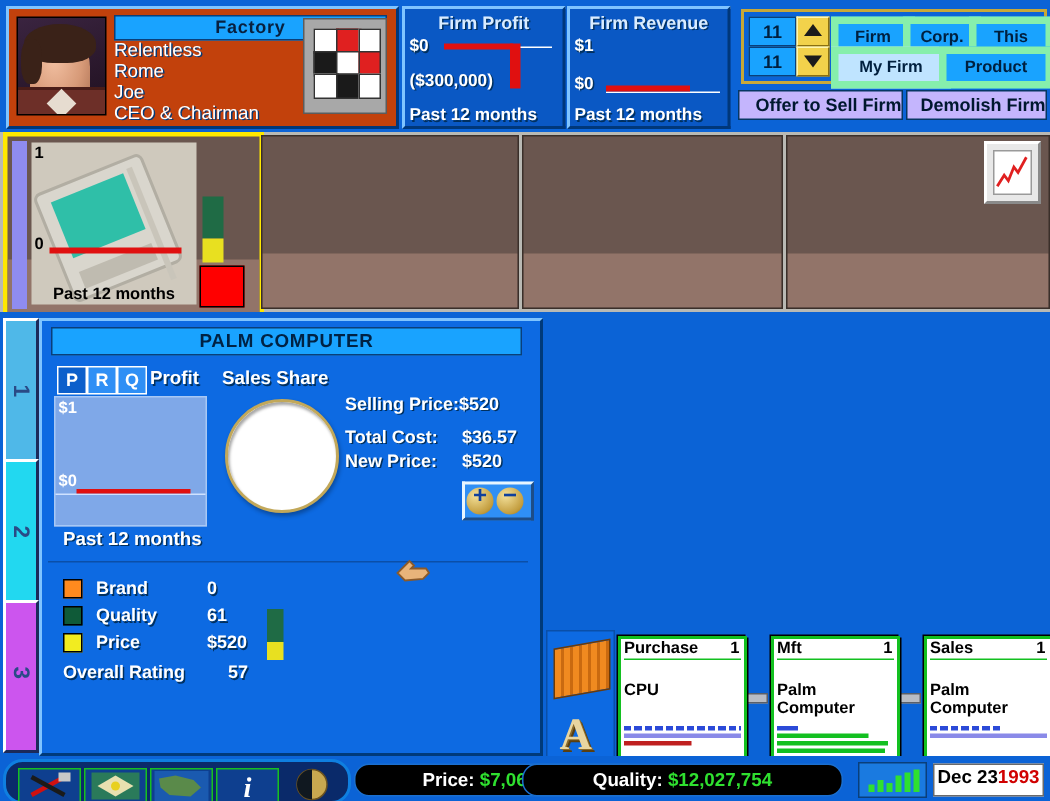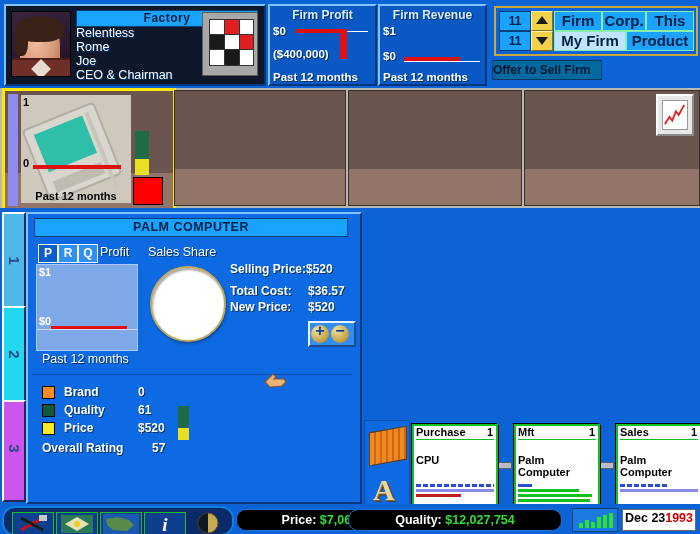--- a/index.html
+++ b/index.html
@@ -4,21 +4,21 @@
 <style>
   html,body{margin:0;padding:0;background:#000;}
   body{width:700px;height:534px;overflow:hidden;
        font-family:"Liberation Sans","DejaVu Sans",sans-serif;}
   #app{position:relative;width:700px;height:534px;background:#0b63d6;}
 
   
   .topbar{position:absolute;left:0;top:0;width:700px;height:88px;background:#0b63d6;}
 
   .ceo-panel{position:absolute;left:4px;top:4px;width:258px;height:78px;
-             background:#0f172a;border:2px solid;border-color:#7fc4ff #00377a #00377a #7fc4ff;}
+             background:#c2410c;border:2px solid;border-color:#7fc4ff #00377a #00377a #7fc4ff;}
   .portrait{position:absolute;left:5px;top:5px;width:58px;height:64px;
             background:linear-gradient(160deg,#3a2440,#20101f);
             border:1px solid #000;overflow:hidden;}
   .face{position:absolute;left:8px;top:10px;width:40px;height:54px;border-radius:42% 42% 34% 34%;
         background:radial-gradient(ellipse at 40% 32%,#f2c0a2 0%,#d79a78 55%,#a86c4f 100%);}
   .hair{position:absolute;left:4px;top:4px;width:48px;height:26px;border-radius:50% 50% 40% 40%;
         background:#3a2218;}
   .hair2{position:absolute;left:2px;top:14px;width:14px;height:30px;border-radius:40%;background:#3a2218;}
   .suit{position:absolute;left:0px;bottom:0;width:58px;height:16px;background:#6d2f28;
         border-top:2px solid #4a1d18;}
@@ -50,25 +50,25 @@
   .stepwrap{position:absolute;left:494px;top:6px;width:200px;height:46px;background:#0b63d6;
             border:2px solid #c8a838;}
   .numcell{position:absolute;width:30px;height:18px;background:#19a3ff;border:1px solid #0a3f7a;
            color:#00203f;font-size:12px;font-weight:bold;text-align:center;line-height:18px;}
   .arrbtn{position:absolute;width:20px;height:18px;background:#f2d24b;
           border:1px solid;border-color:#fff6b0 #8a6f10 #8a6f10 #fff6b0;}
   .arrbtn i{position:absolute;left:4px;width:0;height:0;border-left:6px solid transparent;
             border-right:6px solid transparent;}
   .up i{top:4px;border-bottom:8px solid #1b1b1b;}
   .dn i{top:5px;border-top:8px solid #1b1b1b;}
-  .tb{position:absolute;height:18px;background:#19a3ff;border:1px solid #86efac;
-      color:#00203f;font-size:15px;font-weight:bold;text-align:center;line-height:18px;}
+  .tb{position:absolute;height:18px;background:#19a3ff;border:5px solid #86efac;
+      color:#00203f;font-size:11px;font-weight:bold;text-align:center;line-height:18px;}
   .tb.on{background:#bfe4ff;}
-  .wide-btn{position:absolute;height:18px;background:#0369a1;border:1px solid #063763;
-            color:#00182f;font-size:12px;font-weight:bold;text-align:left;line-height:18px;}
+  .wide-btn{position:absolute;height:18px;background:#c4b5fd;border:1px solid #063763;
+            color:#00182f;font-size:12px;font-weight:bold;text-align:right;line-height:18px;}
 
   
   .shelf{position:absolute;left:0;top:88px;width:700px;height:120px;background:#b9b9b4;}
   .slot{position:absolute;top:2px;height:114px;background:#6a564f;overflow:hidden;
         border:1px solid #3a2f2a;}
   .slot .floor{position:absolute;left:0;right:0;bottom:0;height:36px;background:#927469;}
   .slot.sel{border:3px solid #ffe800;top:0;height:118px;}
   .sidestrip{position:absolute;left:3px;top:3px;width:10px;bottom:3px;background:#8f8cf0;}
   .thumb{position:absolute;left:16px;top:4px;width:110px;height:108px;background:#cfc9bd;overflow:hidden;}
   .pda{position:absolute;left:12px;top:18px;width:74px;height:74px;background:#d9d6cd;
@@ -103,21 +103,21 @@
 
   .panel{position:absolute;left:26px;top:4px;width:332px;height:288px;background:#0d6ae2;
          border:2px solid;border-color:#7fc4ff #003a7a #003a7a #7fc4ff;}
   .panel-title{position:absolute;left:6px;top:4px;width:312px;height:17px;background:#19a3ff;
                border:1px solid #0a3f7a;color:#002244;font-size:12.5px;font-weight:bold;
                text-align:center;line-height:17px;letter-spacing:.5px;}
   .prq{position:absolute;top:30px;width:18px;height:17px;border:1px solid #fff;
        color:#fff;font-size:12px;font-weight:bold;text-align:center;line-height:17px;}
   .prq.sel{background:#0c5fcb;}
   .prq.unsel{background:#2f8ff5;}
-  .lbl-w{position:absolute;color:#fff;font-size:12.5px;font-weight:normal;text-shadow:1px 1px 0 #00305f;}
+  .lbl-w{position:absolute;color:#fff;font-size:12.5px;font-weight:bold;text-shadow:1px 1px 0 #00305f;}
   .graphbox{position:absolute;left:8px;top:50px;width:100px;height:85px;background:#7fa8e8;
             border:1px solid #a8c8f5;}
   .gy1{position:absolute;left:2px;top:1px;color:#fff;font-size:11px;font-weight:bold;}
   .gy0{position:absolute;left:2px;top:50px;color:#fff;font-size:11px;font-weight:bold;}
   .gaxis{position:absolute;left:0;right:0;top:64px;height:1px;background:#cfe2ff;}
   .gline{position:absolute;left:14px;top:61px;width:76px;height:3px;background:#e01010;}
 
   .pie{position:absolute;left:122px;top:52px;width:72px;height:72px;border-radius:50%;
        background:#ffffff;border:2px solid #c2a85a;
        box-shadow:1px 2px 2px rgba(0,0,0,.35) inset,1px 2px 3px rgba(0,0,0,.3);}
@@ -221,21 +221,21 @@
         <div class="cube" style="left:36px;top:36px;width:13px;height:15px;background:#fff;border:1px solid #333;"></div>
       </div>
     </div>
 
     <div class="minibox" style="left:268px;width:105px;">
       <div class="mb-title">Firm Profit</div>
       <div class="mb-lbl" style="left:3px;top:19px;">$0</div>
       <div class="axis" style="left:26px;top:25px;width:72px;"></div>
       <div class="redline" style="left:26px;top:23px;width:46px;height:4px;"></div>
       <div class="redline" style="left:70px;top:23px;width:7px;height:30px;"></div>
-      <div class="mb-lbl" style="left:3px;top:42px;">($400,000)</div>
+      <div class="mb-lbl" style="left:3px;top:42px;">($300,000)</div>
       <div class="mb-foot">Past 12 months</div>
     </div>
 
     <div class="minibox" style="left:378px;width:105px;">
       <div class="mb-title">Firm Revenue</div>
       <div class="mb-lbl" style="left:3px;top:19px;">$1</div>
       <div class="mb-lbl" style="left:3px;top:44px;">$0</div>
       <div class="axis" style="left:24px;top:55px;width:76px;"></div>
       <div class="redline" style="left:24px;top:51px;width:56px;height:4px;"></div>
       <div class="mb-foot">Past 12 months</div>
@@ -250,20 +250,21 @@
       <div class="arrbtn dn" style="left:35px;top:23px;">
           <i></i>
         </div>
       <div class="tb" style="left:58px;top:3px;width:46px;">Firm</div>
       <div class="tb" style="left:106px;top:3px;width:42px;">Corp.</div>
       <div class="tb" style="left:150px;top:3px;width:46px;">This City</div>
       <div class="tb on" style="left:58px;top:23px;width:70px;">My Firm</div>
       <div class="tb" style="left:130px;top:23px;width:66px;">Product</div>
     </div>
     <div class="wide-btn" style="left:492px;top:60px;width:108px;">Offer to Sell Firm</div>
+    <div class="wide-btn" style="left:604px;top:60px;width:92px;">Demolish Firm</div>
   </div>
 
   <div class="shelf">
 
     <div class="slot sel" style="left:2px;width:168px;">
       <div class="floor"></div>
       <div class="sidestrip"></div>
       <div class="thumb">
         <div class="pda">
             <div class="pda-screen"></div>

